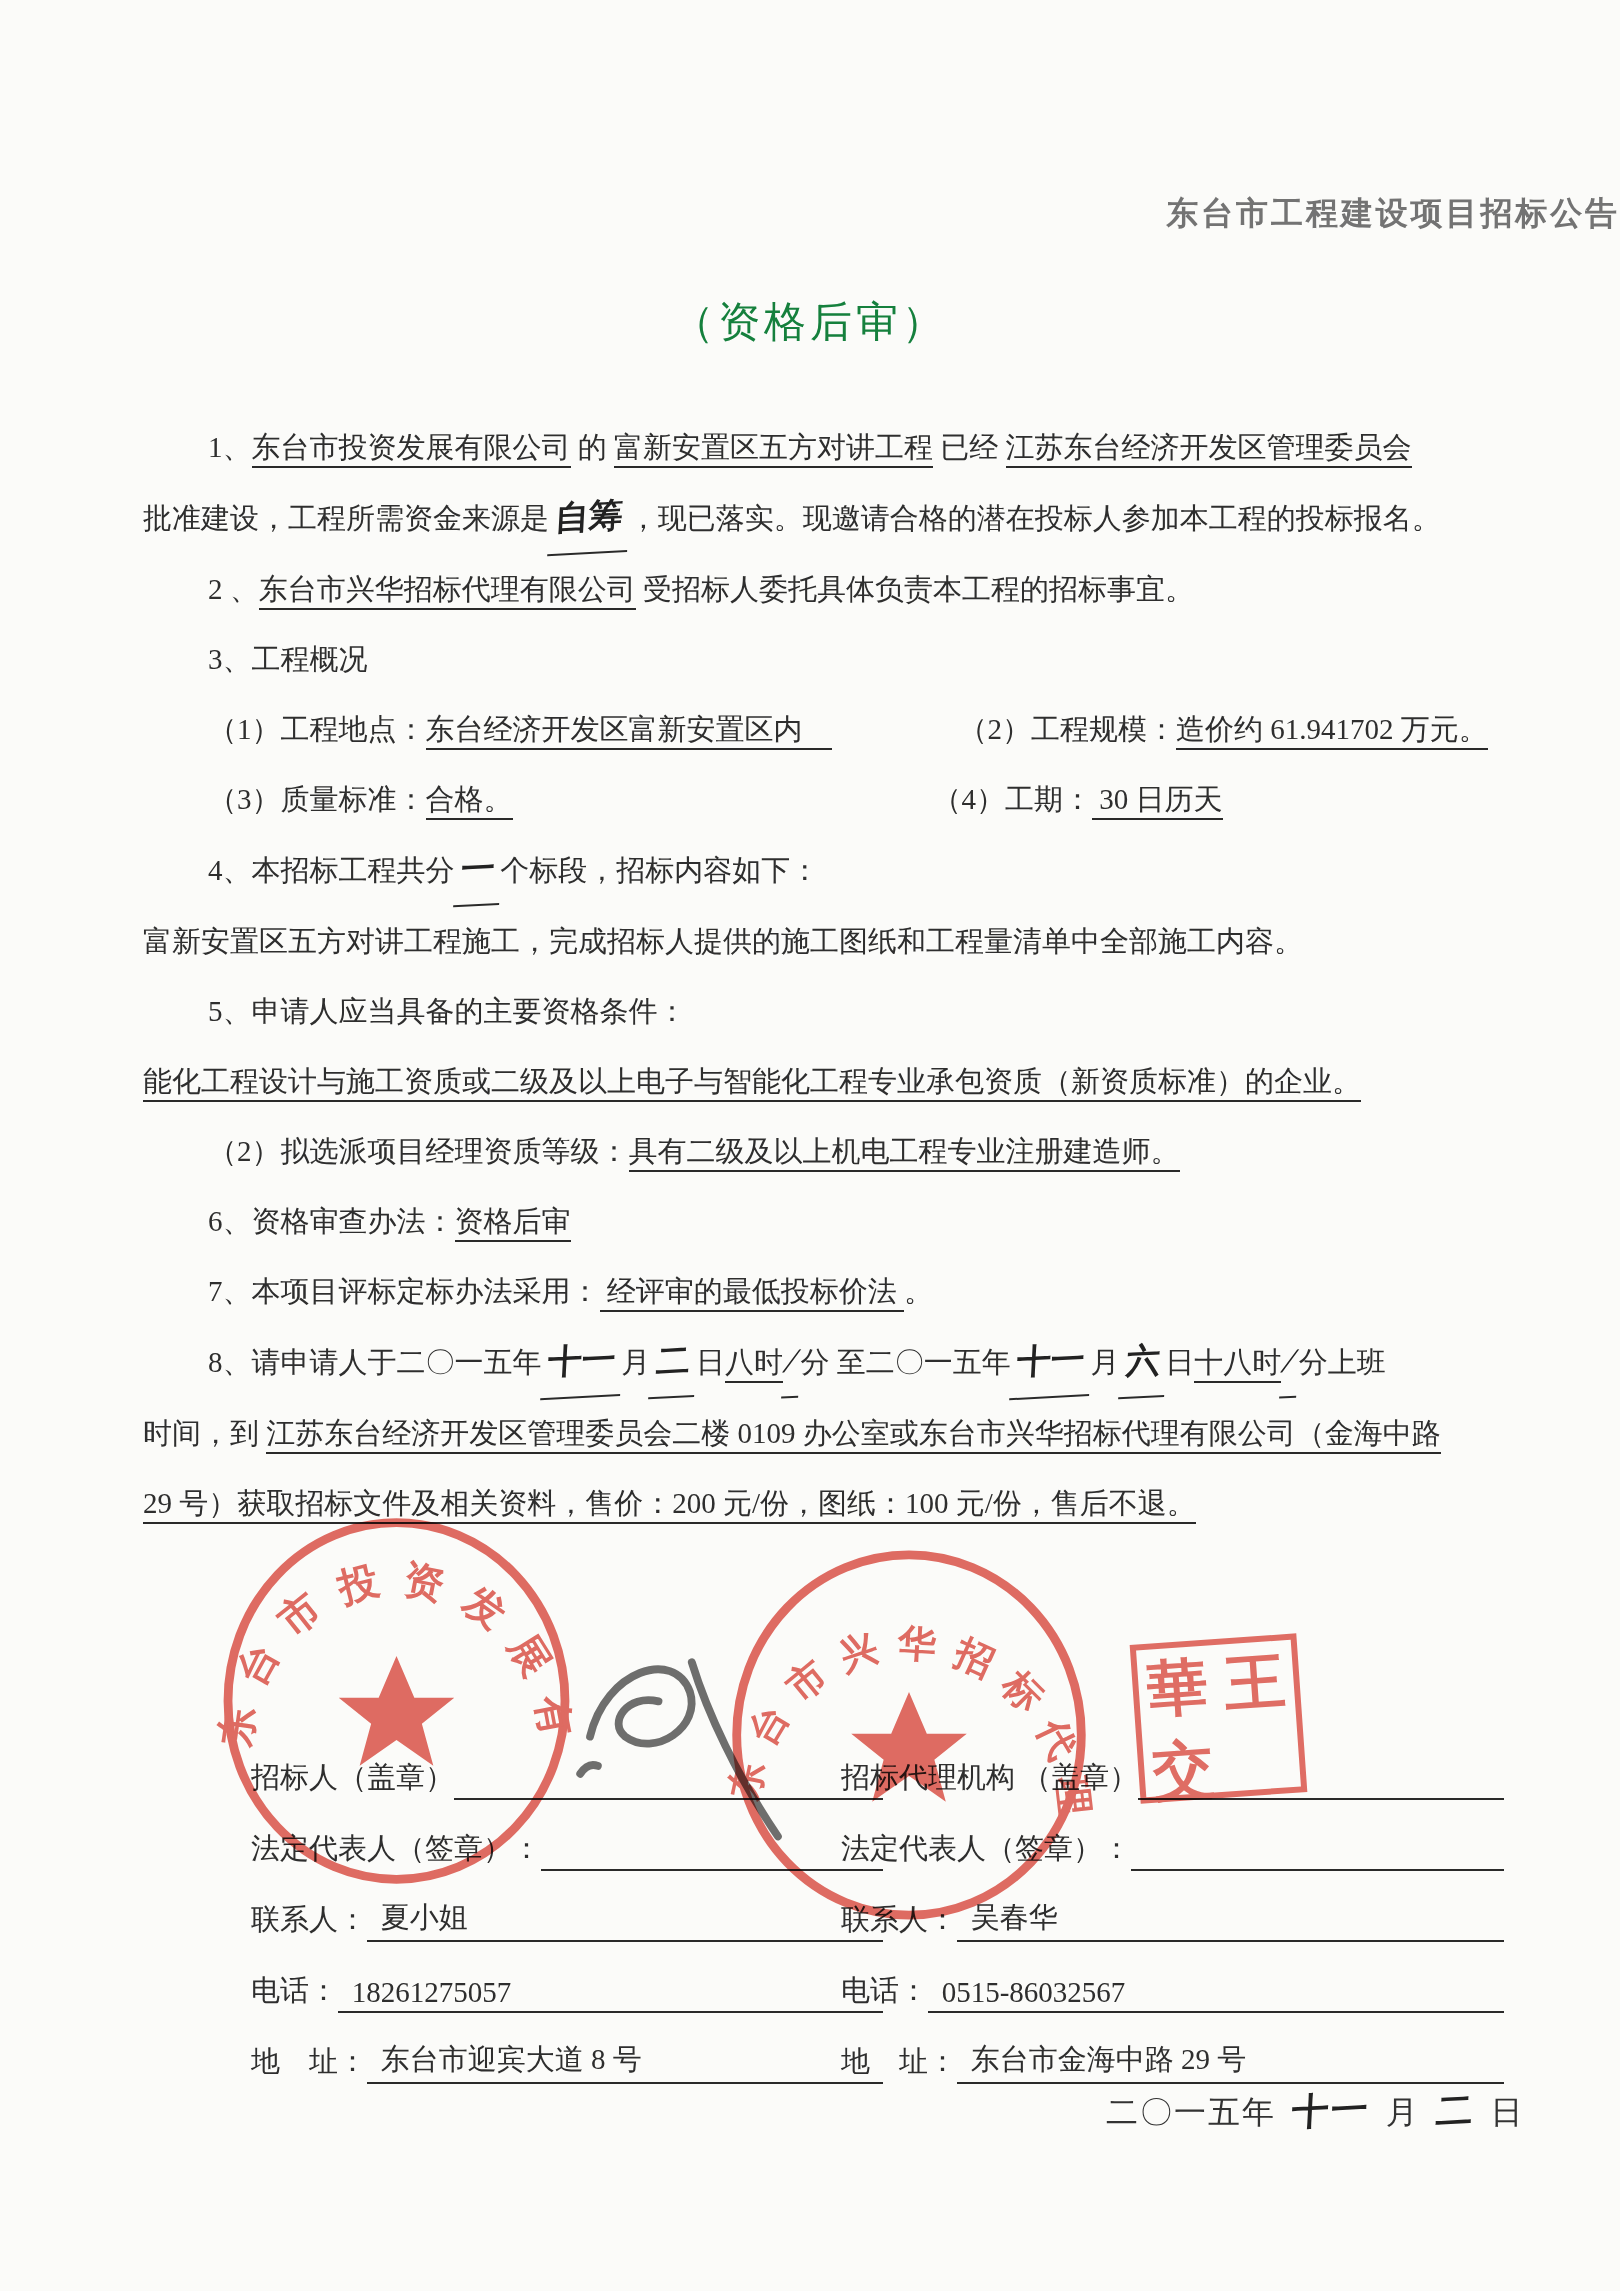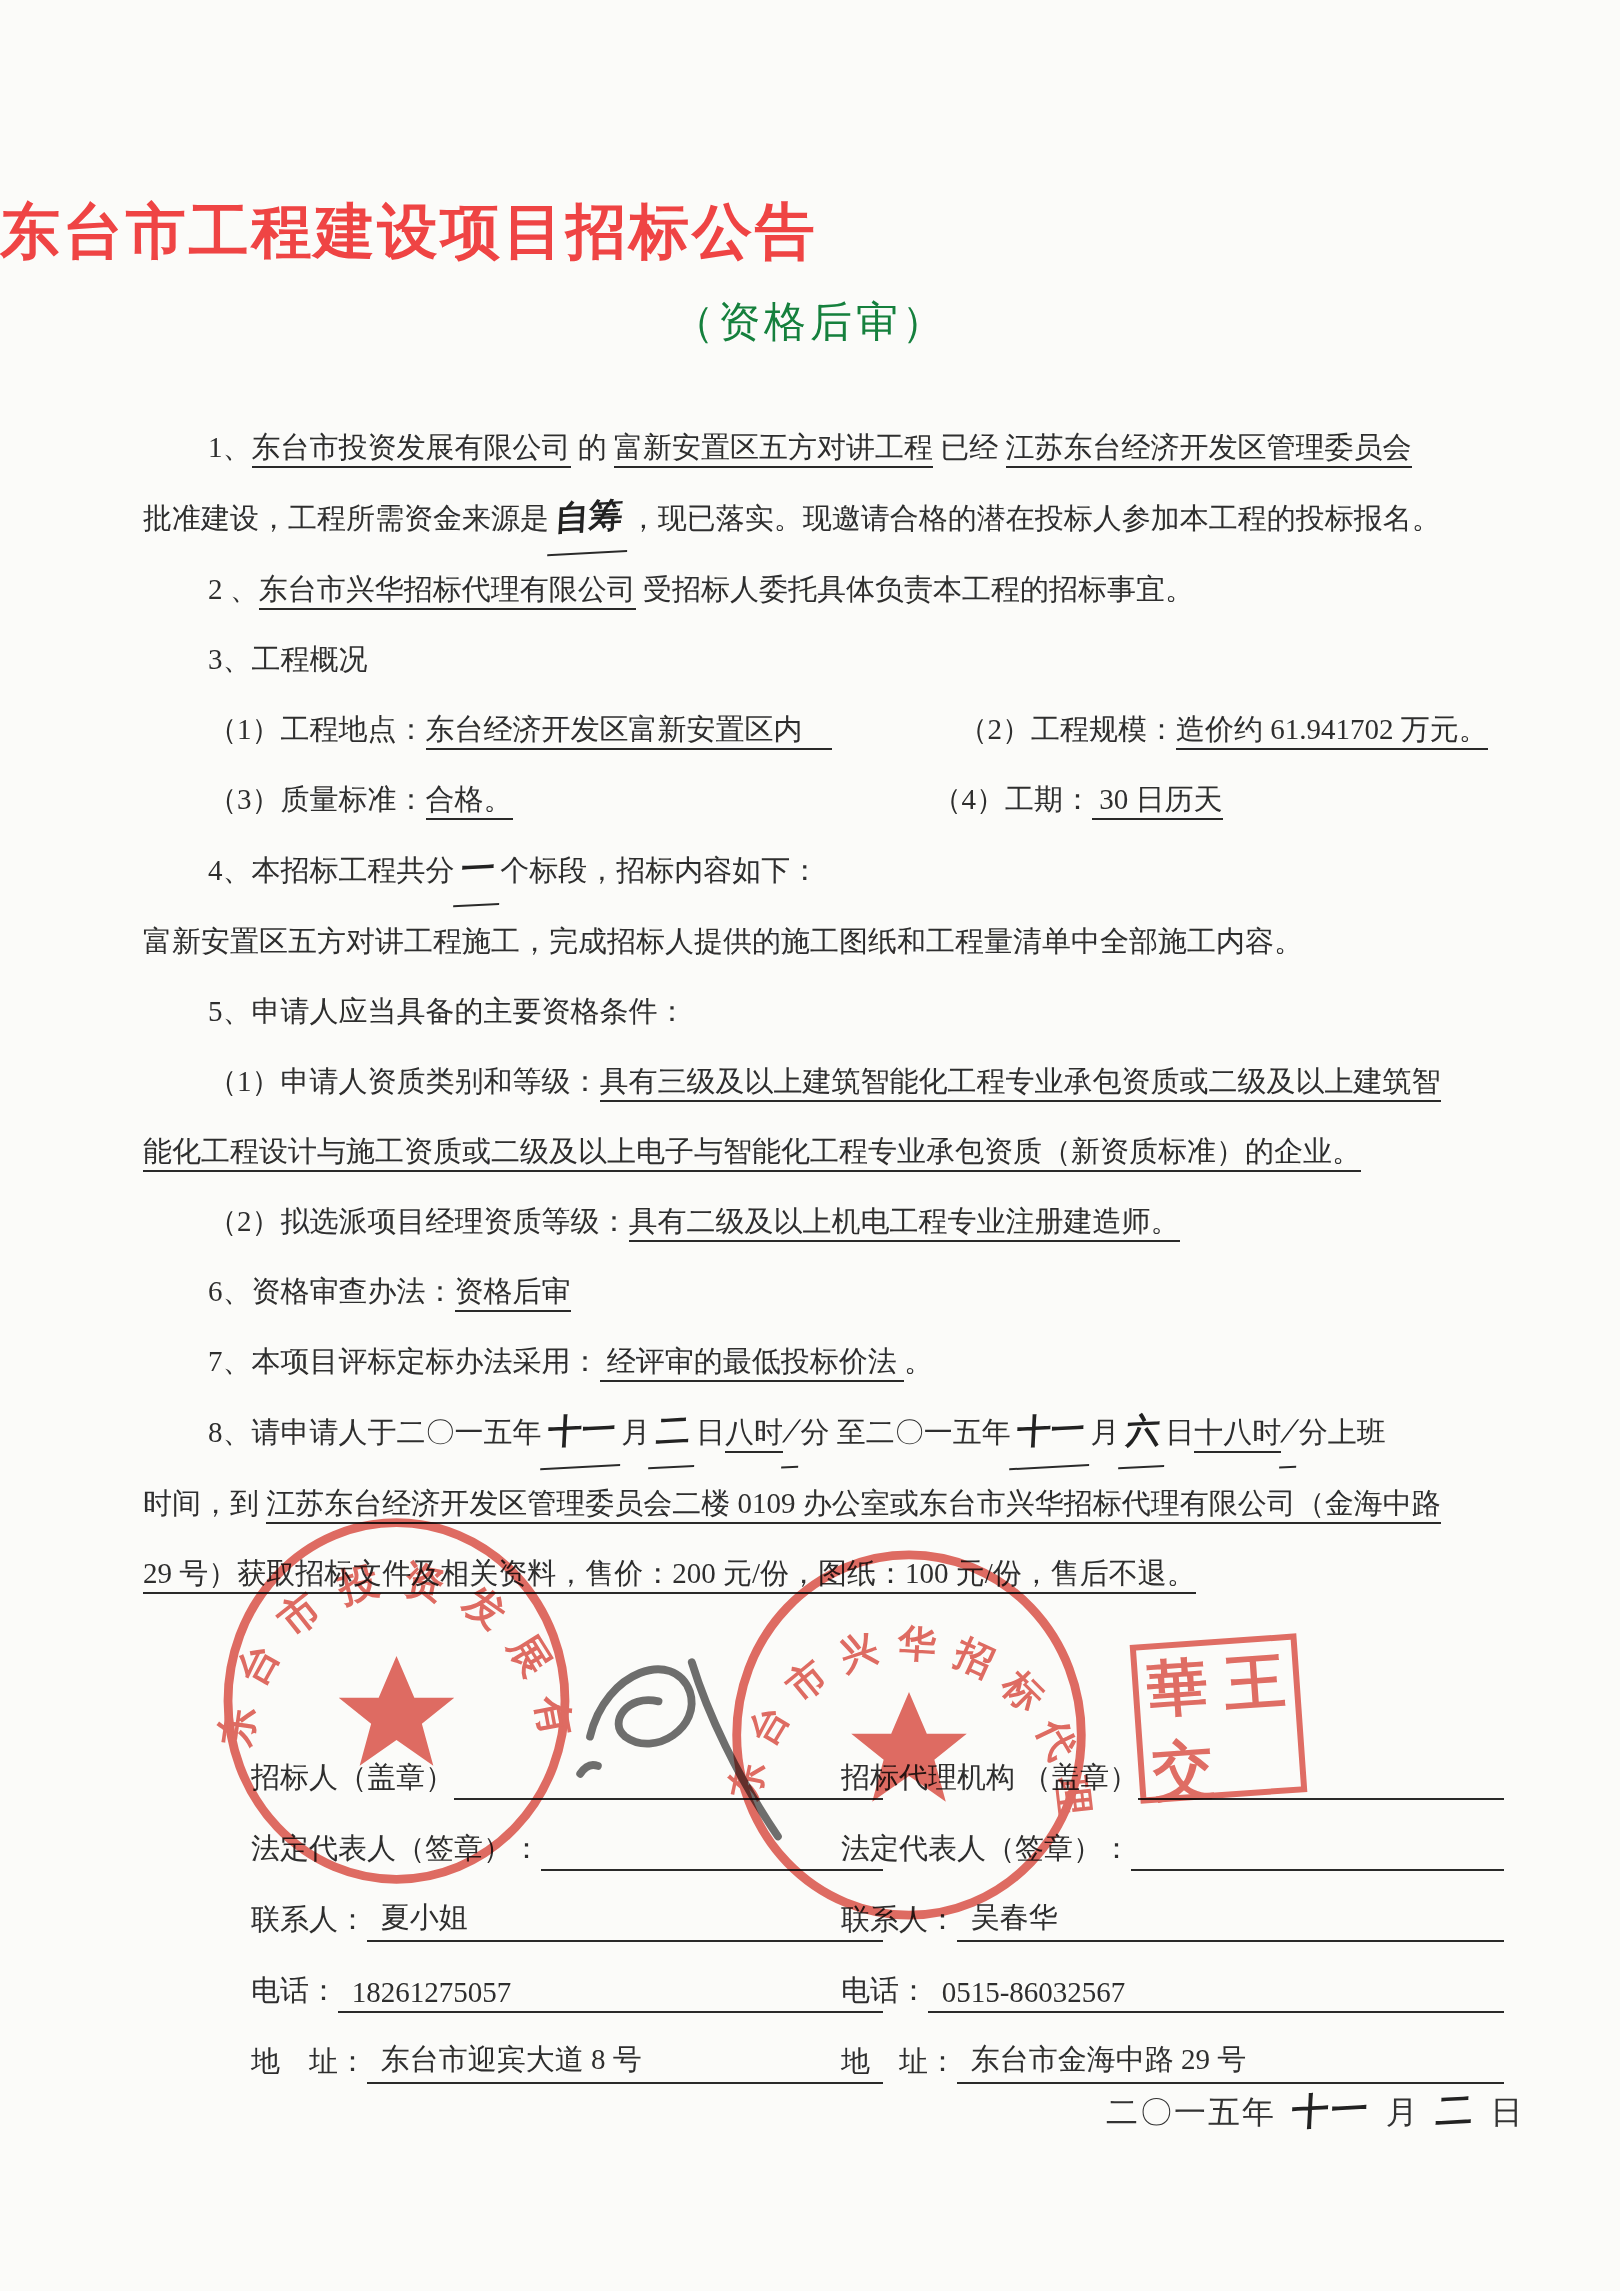--- a/index.html
+++ b/index.html
@@ -7,22 +7,22 @@
     position:relative;
     width:1620px;height:2292px;
     margin:0 auto;
     background:#fbfbf9;
     font-family:"Liberation Serif","DejaVu Serif",serif;
     color:#2e2e2e;
     overflow:hidden;
   }
   .doc-title{
     position:absolute;top:192px;left:0;width:100%;
-    text-align:left;font-size:60px;font-weight:700;letter-spacing:2.9px;
-    color:#ef4444;
+    text-align:right;font-size:32px;font-weight:700;letter-spacing:2.9px;
+    color:#737373;
   }
   .doc-subtitle{
     position:absolute;top:294px;left:0;width:100%;
     text-align:center;font-size:42px;letter-spacing:3.9px;color:#15803d;
   }
   .doc-body{
     position:absolute;top:412px;left:143px;width:1382px;
     font-size:29px;
   }
   .para{line-height:70px;white-space:nowrap;}
@@ -76,21 +76,20 @@
   <div class="doc-body">
       <div class="para indent"><span class="">1、</span><span class="u">东台市投资发展有限公司</span><span class=""> 的 </span><span class="u">富新安置区五方对讲工程</span><span class=""> 已经 </span><span class="u">江苏东台经济开发区管理委员会</span></div>
       <div class="para"><span class="">批准建设，工程所需资金来源是</span><span class="u hw">自筹</span><span class="">，现已落实。现邀请合格的潜在投标人参加本工程的投标报名。</span></div>
       <div class="para indent"><span class="">2 、</span><span class="u">东台市兴华招标代理有限公司</span><span class=""> 受招标人委托具体负责本工程的招标事宜。</span></div>
       <div class="para indent"><span class="">3、工程概况</span></div>
       <div class="para indent"><span class="">（1）工程地点：</span><span class="u">东台经济开发区富新安置区内　</span><span class="gap" style="width: 127px;"></span><span class="">（2）工程规模：</span><span class="u">造价约 61.941702 万元。</span></div>
       <div class="para indent"><span class="">（3）质量标准：</span><span class="u">合格。</span><span class="gap" style="width: 420px;"></span><span class="">（4）工期：</span><span class="u"> 30 日历天</span></div>
       <div class="para indent"><span class="">4、本招标工程共分</span><span class="u hw">一</span><span class="">个标段，招标内容如下：</span></div>
       <div class="para"><span class="">富新安置区五方对讲工程施工，完成招标人提供的施工图纸和工程量清单中全部施工内容。</span></div>
       <div class="para indent"><span class="">5、申请人应当具备的主要资格条件：</span></div>
-      <div class="para indent"><span class="">（1）申请人资质类别和等级：</span><span class="u">具有三级及以上建筑智能化工程专业承包资质或二级及以上建筑智</span></div>
       <div class="para"><span class="u">能化工程设计与施工资质或二级及以上电子与智能化工程专业承包资质（新资质标准）的企业。</span></div>
       <div class="para indent"><span class="">（2）拟选派项目经理资质等级：</span><span class="u">具有二级及以上机电工程专业注册建造师。</span></div>
       <div class="para indent"><span class="">6、资格审查办法：</span><span class="u">资格后审</span></div>
       <div class="para indent"><span class="">7、本项目评标定标办法采用：</span><span class="u"> 经评审的最低投标价法 </span><span class="">。</span></div>
       <div class="para indent"><span class="">8、请申请人于二〇一五年</span><span class="u hw">十一</span><span class="">月</span><span class="u hw">二</span><span class="">日</span><span class="u">八时</span><span class="u hw">∕</span><span class="">分 至二〇一五年</span><span class="u hw">十一</span><span class="">月</span><span class="u hw">六</span><span class="">日</span><span class="u">十八时</span><span class="u hw">∕</span><span class="">分上班</span></div>
       <div class="para"><span class="">时间，到 </span><span class="u">江苏东台经济开发区管理委员会二楼 0109 办公室或东台市兴华招标代理有限公司（金海中路</span></div>
       <div class="para"><span class="u">29 号）获取招标文件及相关资料，售价：200 元/份，图纸：100 元/份，售后不退。</span></div>
     </div>
 
   <div class="sign-col" id="sign-left">

